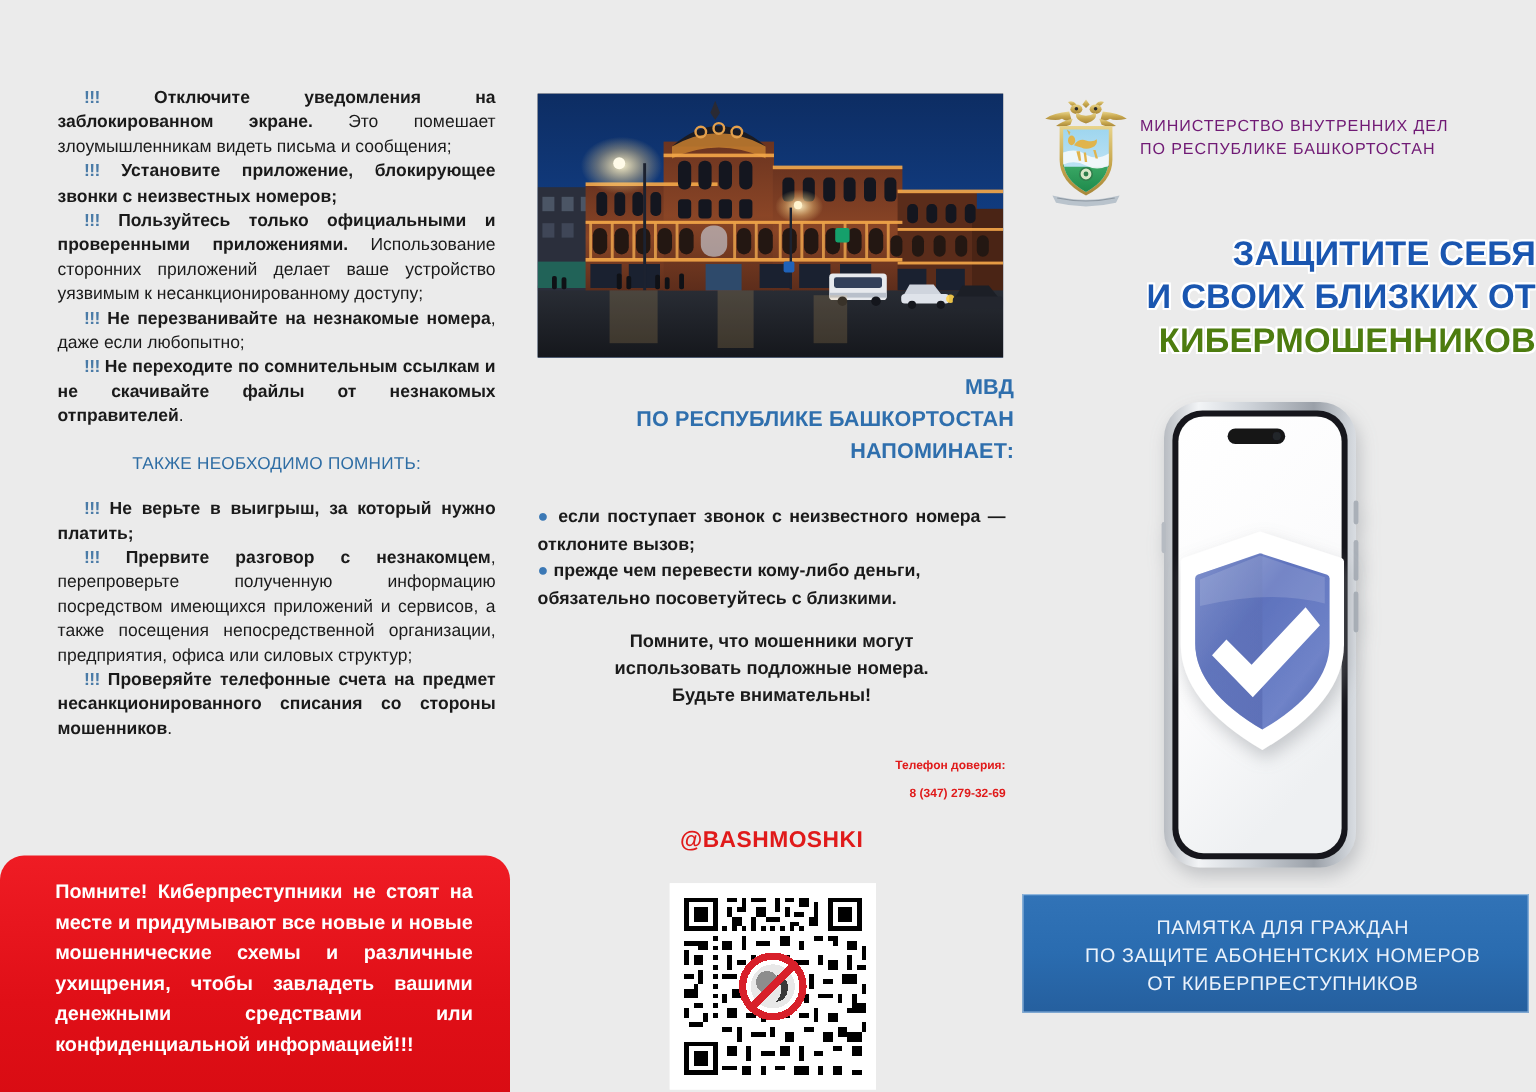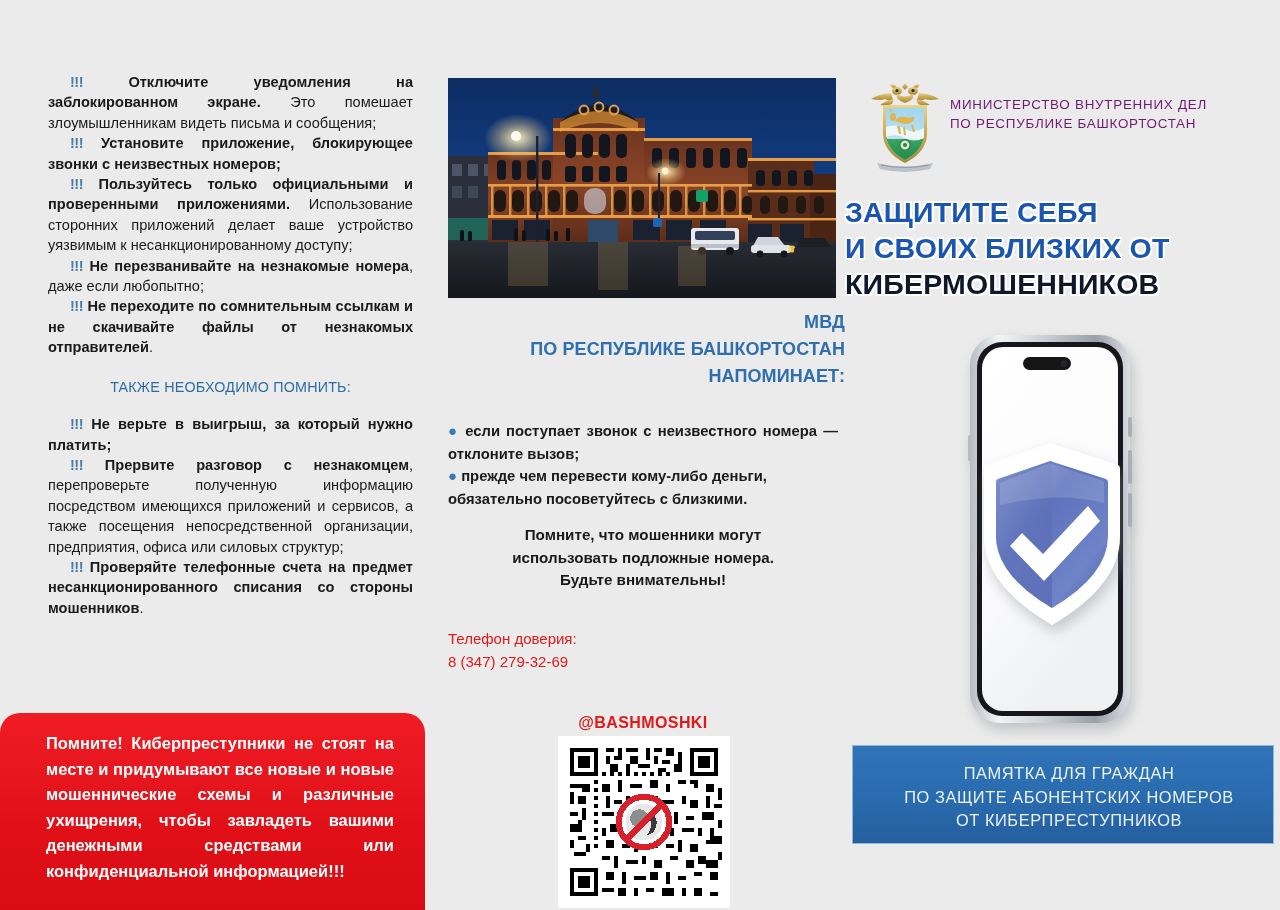--- a/index.html
+++ b/index.html
@@ -148,35 +148,35 @@
     font-size: 15.2px;
     line-height: 22.5px;
     color: #1a1a1a;
   }
 
   .hotline {
     position: absolute;
     left: 8px;
     top: 595px;
     width: 390px;
-    text-align: left;
+    text-align: right;
     color: #e01a1a;
-    font-weight: normal;
-    font-size: 15px;
+    font-weight: bold;
+    font-size: 10px;
     line-height: 23px;
   }
   .handle {
     position: absolute;
     left: 8px;
-    top: 682px;
+    top: 658px;
     width: 390px;
     text-align: center;
     color: #e01a1a;
     font-weight: bold;
-    font-size: 16px;
+    font-size: 19px;
     letter-spacing: 0.4px;
   }
 
   .qr-wrap {
     position: absolute;
     left: 118px;
     top: 704px;
     width: 172px;
     height: 172px;
     background: #ffffff;
@@ -209,37 +209,37 @@
     font-size: 13.4px;
     line-height: 19px;
     letter-spacing: 0.75px;
   }
 
   .main-title {
     position: absolute;
     left: 0px;
     top: 162px;
     width: 435px;
-    text-align: left;
+    text-align: right;
     font-weight: bold;
     font-size: 28.5px;
     line-height: 36px;
     letter-spacing: 0.2px;
   }
   .main-title .tl-blue {
     color: #1a56b0;
     display: block;
     text-shadow:
       -1.6px -1.6px 0 #ffffff,  1.6px -1.6px 0 #ffffff,
       -1.6px  1.6px 0 #ffffff,  1.6px  1.6px 0 #ffffff,
       -1.6px 0 0 #ffffff, 1.6px 0 0 #ffffff,
        0 -1.6px 0 #ffffff, 0 1.6px 0 #ffffff;
   }
   .main-title .tl-red {
-    color: #0f172a;
+    color: #4d7c0f;
     display: block;
     text-shadow:
       -1.6px -1.6px 0 #ffffff,  1.6px -1.6px 0 #ffffff,
       -1.6px  1.6px 0 #ffffff,  1.6px  1.6px 0 #ffffff,
       -1.6px 0 0 #ffffff, 1.6px 0 0 #ffffff,
        0 -1.6px 0 #ffffff, 0 1.6px 0 #ffffff;
   }
 
   .phone-art {
     position: absolute;

